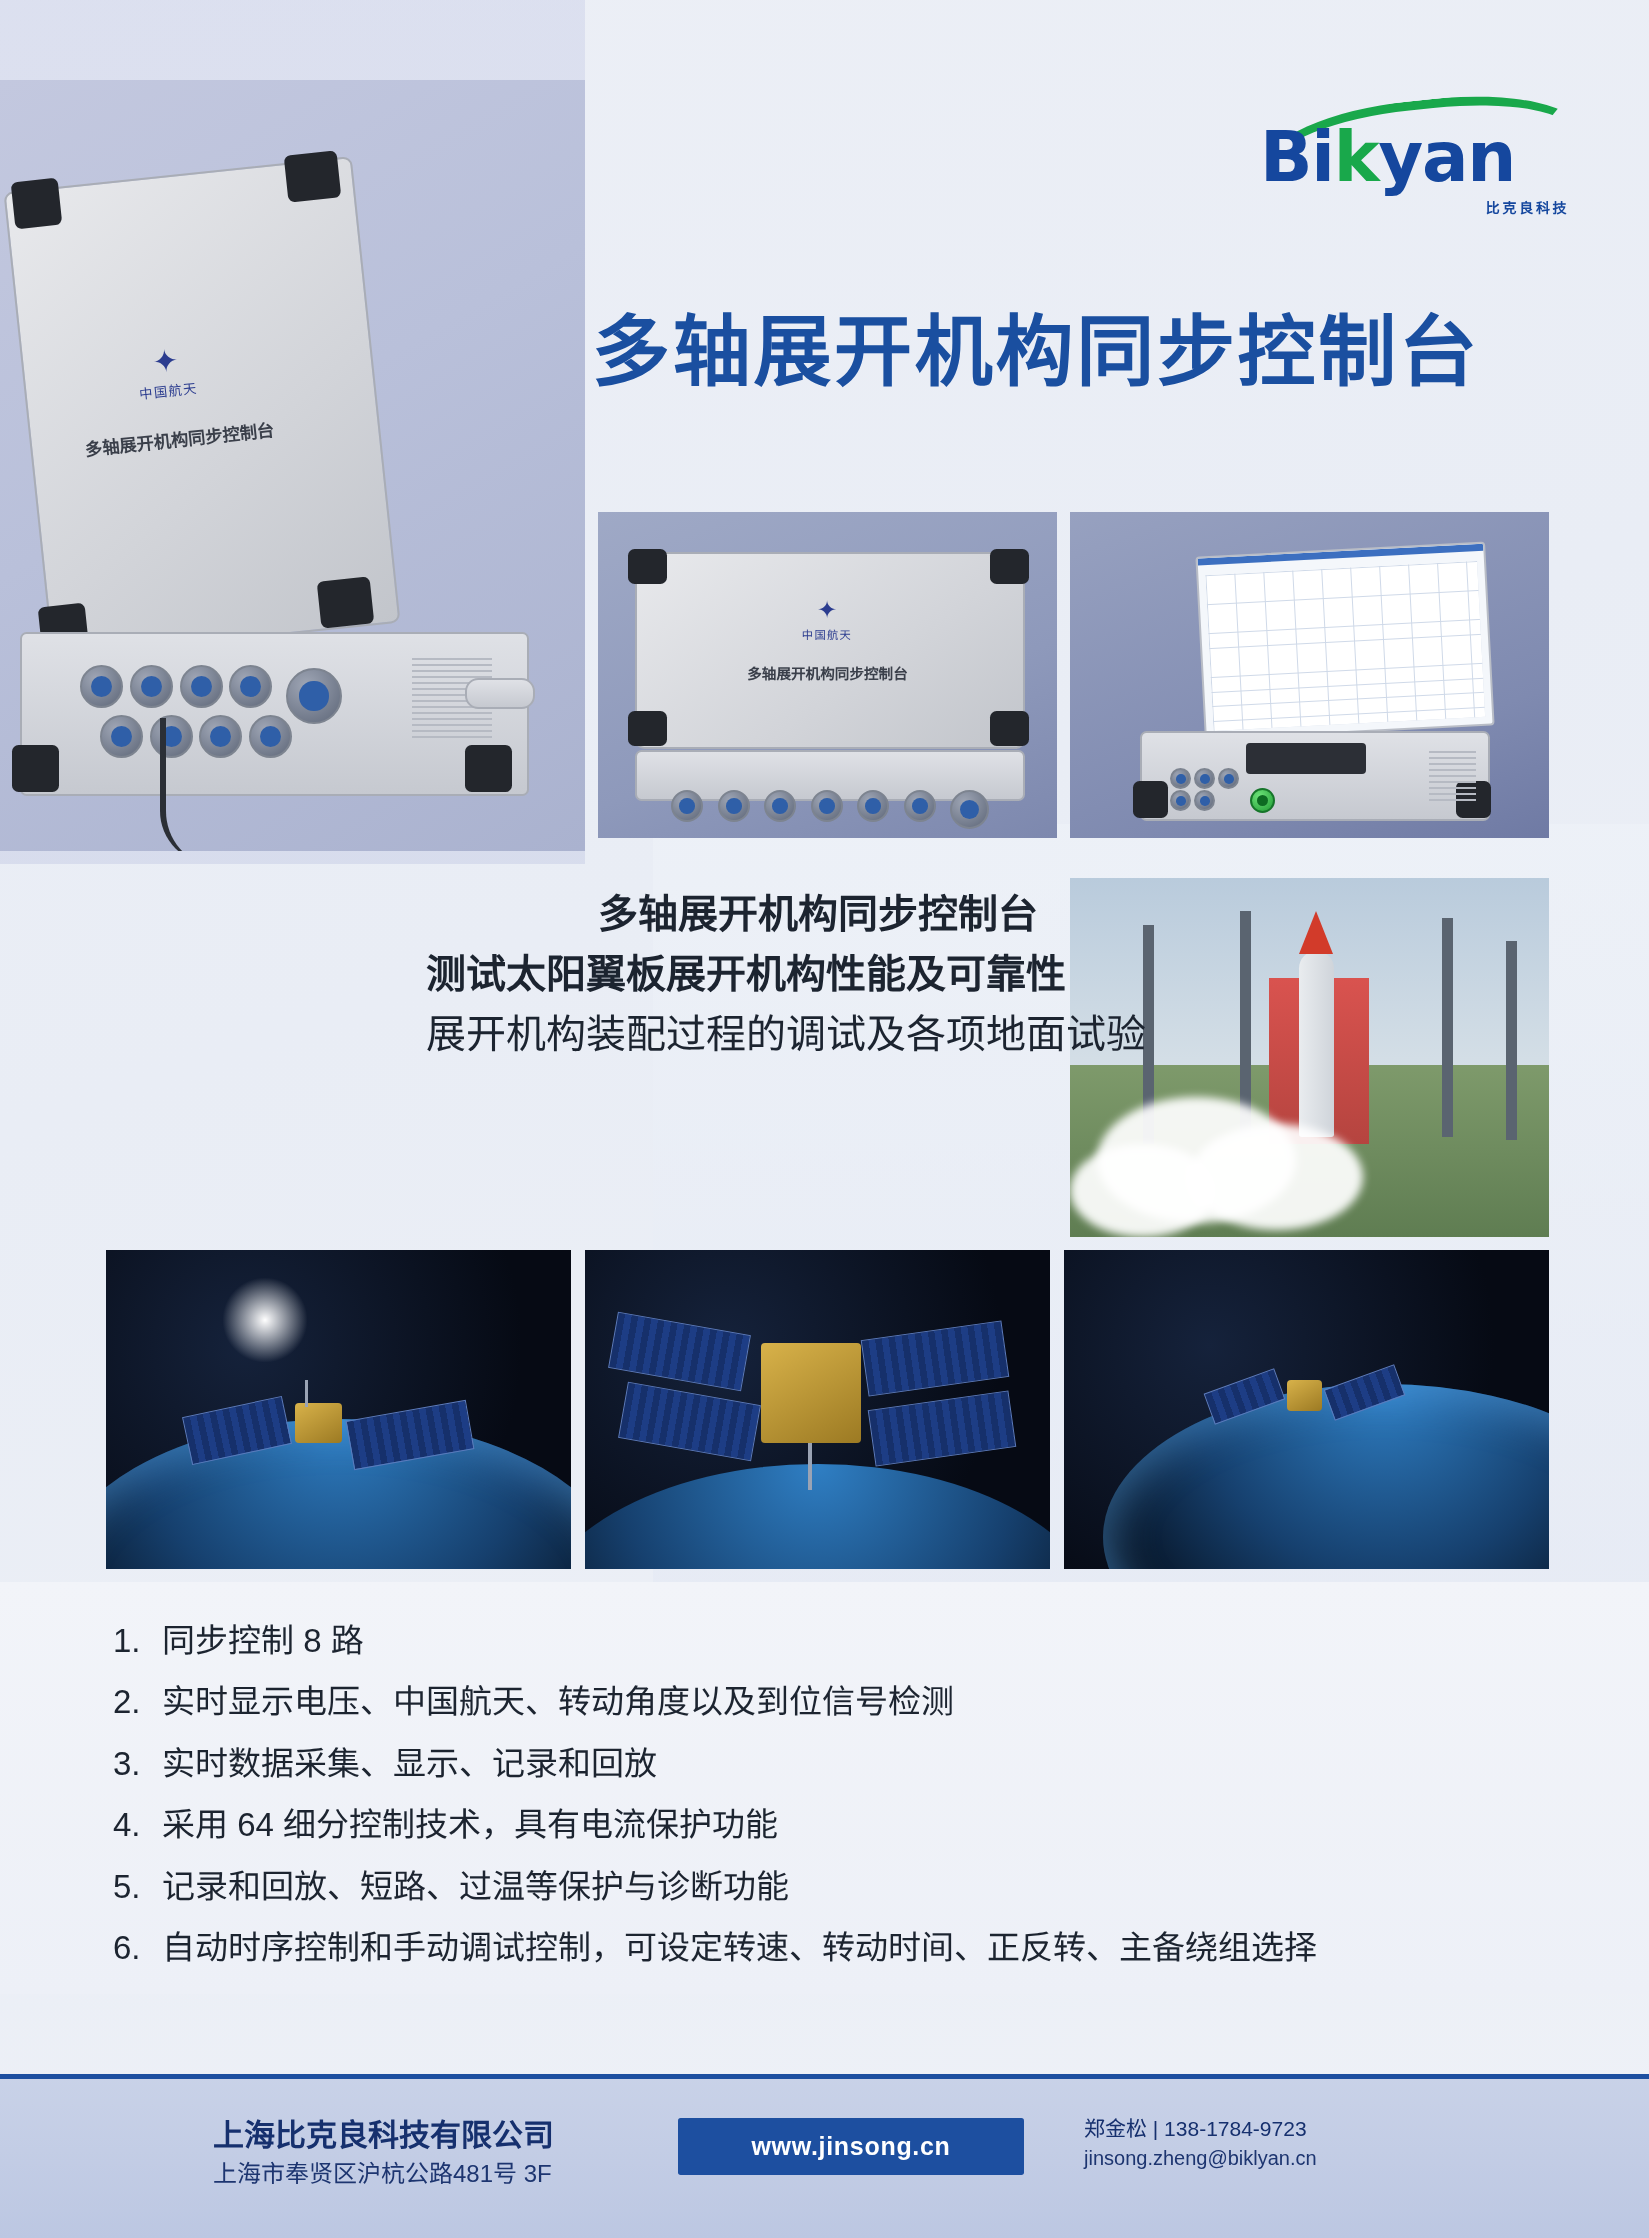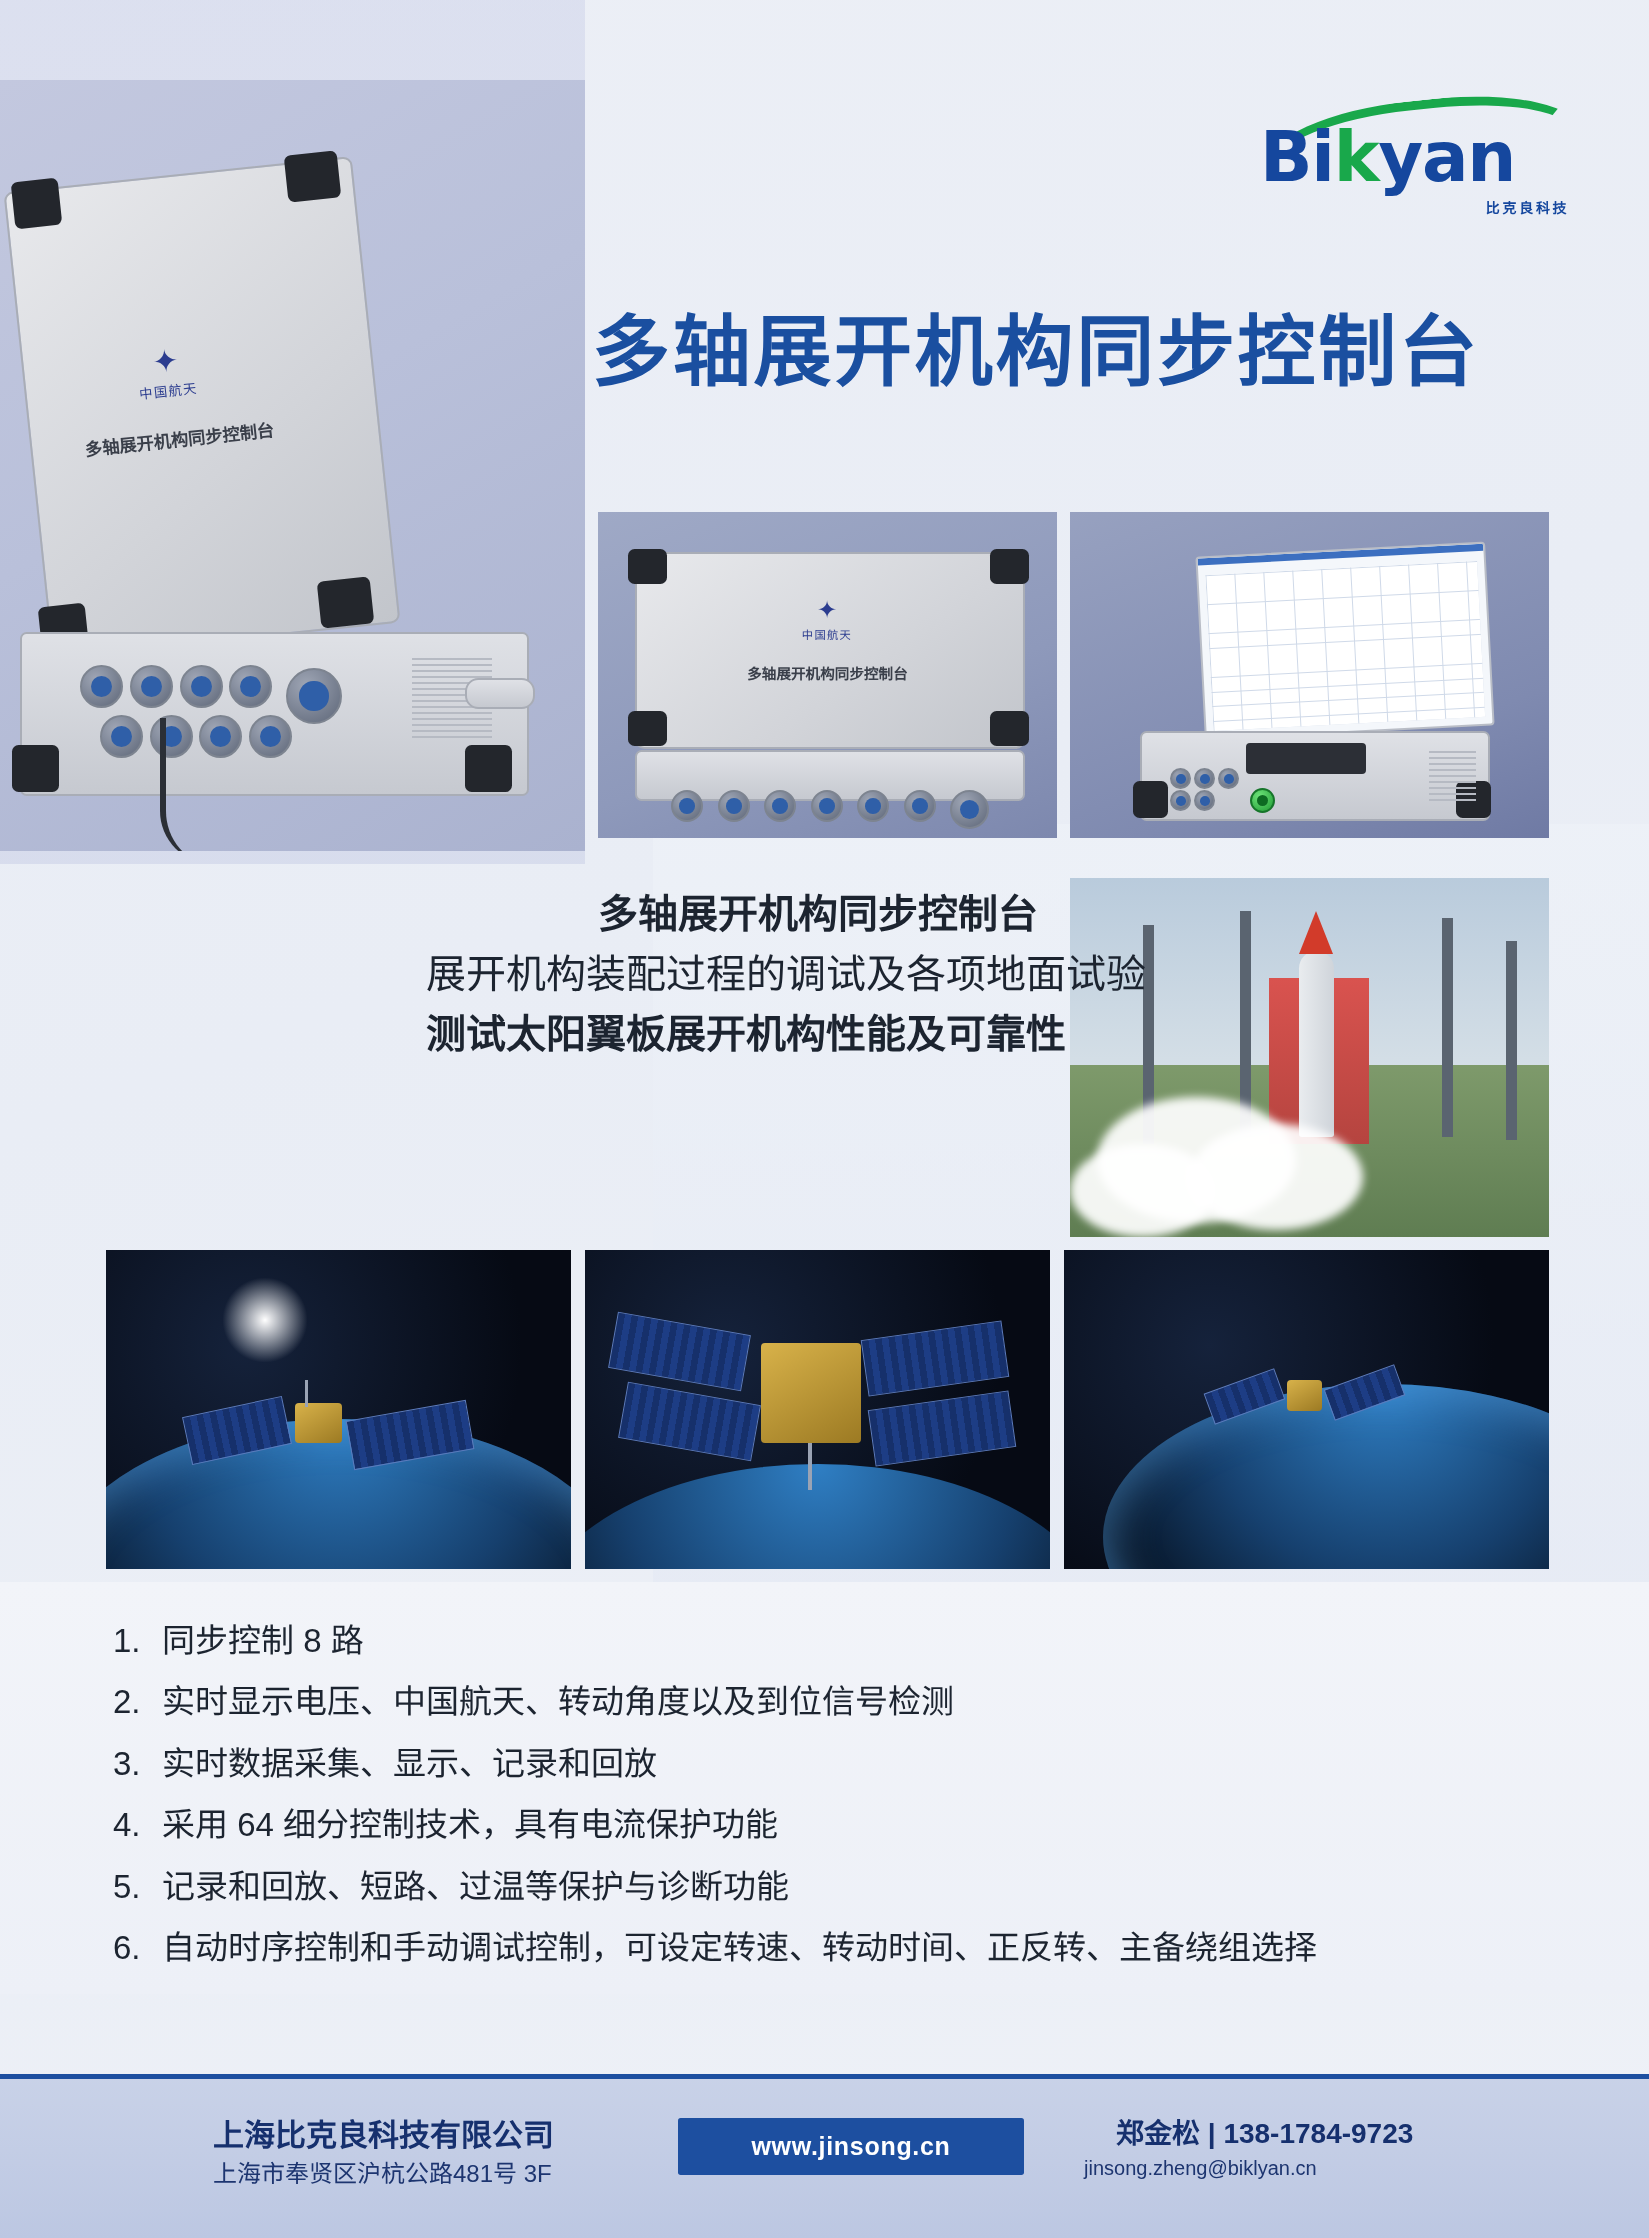--- a/index.html
+++ b/index.html
@@ -167,21 +167,21 @@
   .f-company .addr{font-size:24px;font-weight:400;line-height:1.45;color:#1d3570;}
   .f-web{
     position:absolute;left:678px;top:44px;width:346px;height:57px;
     background:#1d4fa0;border-radius:2.7px;color:#fff;
     display:flex;align-items:center;justify-content:center;
     font-size:25px;letter-spacing:0.7px;font-weight:700;
   }
   .f-contact{
     position:absolute;left:1084px;top:40px;color:#16306e;text-align:left;
   }
-  .f-contact .person{font-size:28px;font-weight:700;line-height:1.4;margin-left:32px;}
+  .f-contact .person{font-size:21px;font-weight:400;line-height:1.4;}
   .f-contact .mail{font-size:20px;font-weight:400;line-height:1.5;color:#1d3570;}
 </style>
 </head>
 <body>
 
 <div class="page">
 
   <div class="bg-tint-left"></div>
   <div class="bg-tint-right"></div>
   <div class="bg-soft-band"></div>
@@ -324,22 +324,22 @@
     <div class="rk-gantry" style="left:199px;top:100px;width:100px;height:166px;"></div>
     <div class="rk-body" style="left:229px;top:73px;height:186px;"></div>
     <div class="rk-tip" style="left:229px;top:33px;"></div>
     <div class="rk-smoke" style="left:26.6px;top:219px;width:199px;height:126px;"></div>
     <div class="rk-smoke" style="left:120px;top:246px;width:173px;height:106px;"></div>
     <div class="rk-smoke" style="left:0px;top:266px;width:146px;height:93px;"></div>
   </div>
 
   <div class="desc">
     <span class="l l1">多轴展开机构同步控制台</span>
+    <span class="l l4">测试太阳翼板展开机构性能及可靠性</span>
     <span class="l l3">展开机构装配过程的调试及各项地面试验</span>
-    <span class="l l4">测试太阳翼板展开机构性能及可靠性</span>
   </div>
 
   <div class="photo ph-sat1">
     <div class="bgfill"></div>
     <div class="earth-limb"></div>
     <div class="earth-glow"></div>
     <div class="sun-flare" style="left:116px;top:26.6px;"></div>
     <div class="sat-panel" style="left:80px;top:156px;width:100px;height:47px;transform:rotate(-12deg);"></div>
     <div class="sat-body" style="left:189px;top:153px;width:47px;height:40px;"></div>
     <div class="sat-panel" style="left:243px;top:160px;width:120px;height:48px;transform:rotate(-10deg);"></div>

